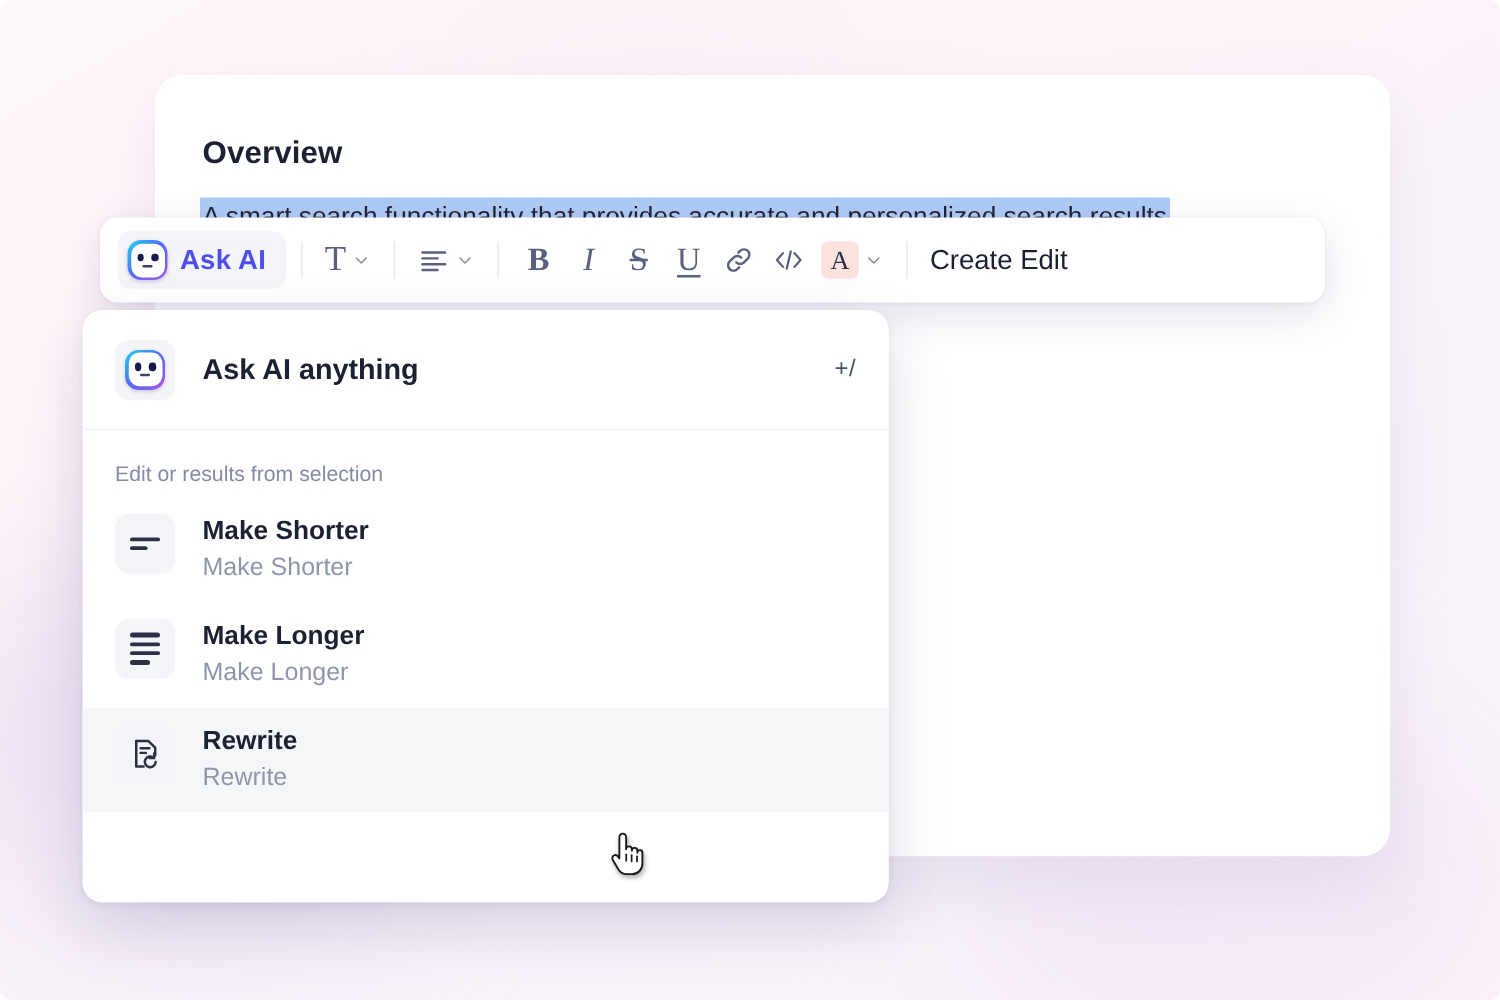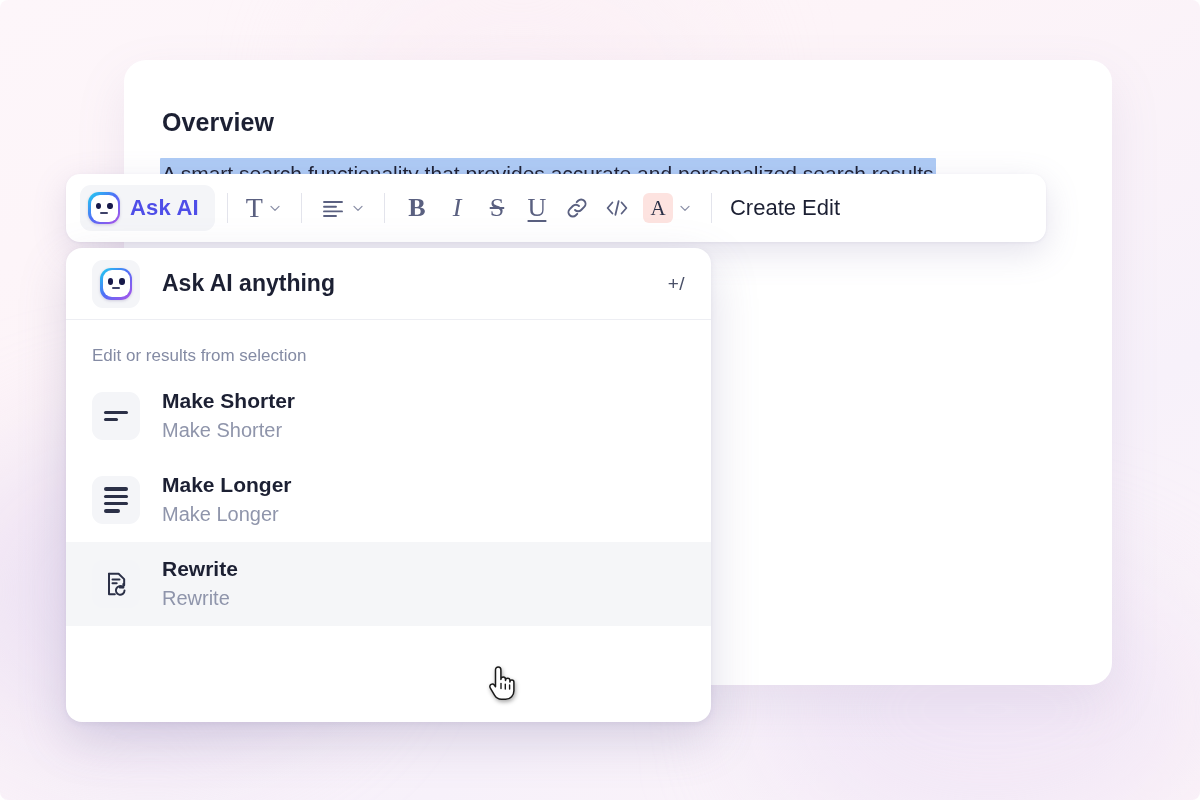--- a/index.html
+++ b/index.html
@@ -67,21 +67,21 @@
     background: #aecbf5;
     color: #1c2033;
     padding: 3px 2px 4px 2px;
     left: 36px;
     border-radius: 1px;
   }
 
   
   #toolbar {
     position: absolute;
-    left: 66px;
+    left: 80px;
     top: 174px;
     width: 980px;
     height: 68px;
     background: #ffffff;
     border-radius: 14px;
     box-shadow: 0 10px 34px rgba(120,110,160,.20), 0 1px 3px rgba(120,110,160,.10);
     display: flex;
     align-items: center;
     padding: 0 14px;
     z-index: 5;
@@ -208,21 +208,21 @@
     width: 645px;
     height: 474px;
     background: #ffffff;
     border-radius: 16px;
     box-shadow: 0 18px 48px rgba(110,100,150,.22), 0 2px 6px rgba(110,100,150,.10);
     overflow: hidden;
     z-index: 6;
   }
 
   #ask-anything-row {
-    height: 72px;
+    height: 96px;
     display: flex;
     align-items: center;
     padding: 0 26px;
     border-bottom: 1px solid #edeef3;
     cursor: pointer;
   }
   .icon-tile {
     width: 48px; height: 48px;
     border-radius: 11px;
     background: #f4f5f8;
@@ -243,21 +243,21 @@
   }
 
   #section-label {
     padding: 26px 26px 8px 26px;
     font-size: 17px;
     color: #848ba4;
   }
 
   .menu-item {
     display: flex;
-    align-items: center;
+    align-items: flex-start;
     padding: 13px 26px;
     cursor: pointer;
   }
   .menu-item.hover { background: #f5f6f8; }
   .menu-text { margin-left: 22px; }
   .menu-title {
     font-size: 21px;
     font-weight: 700;
     color: #1c2033;
     line-height: 28px;

